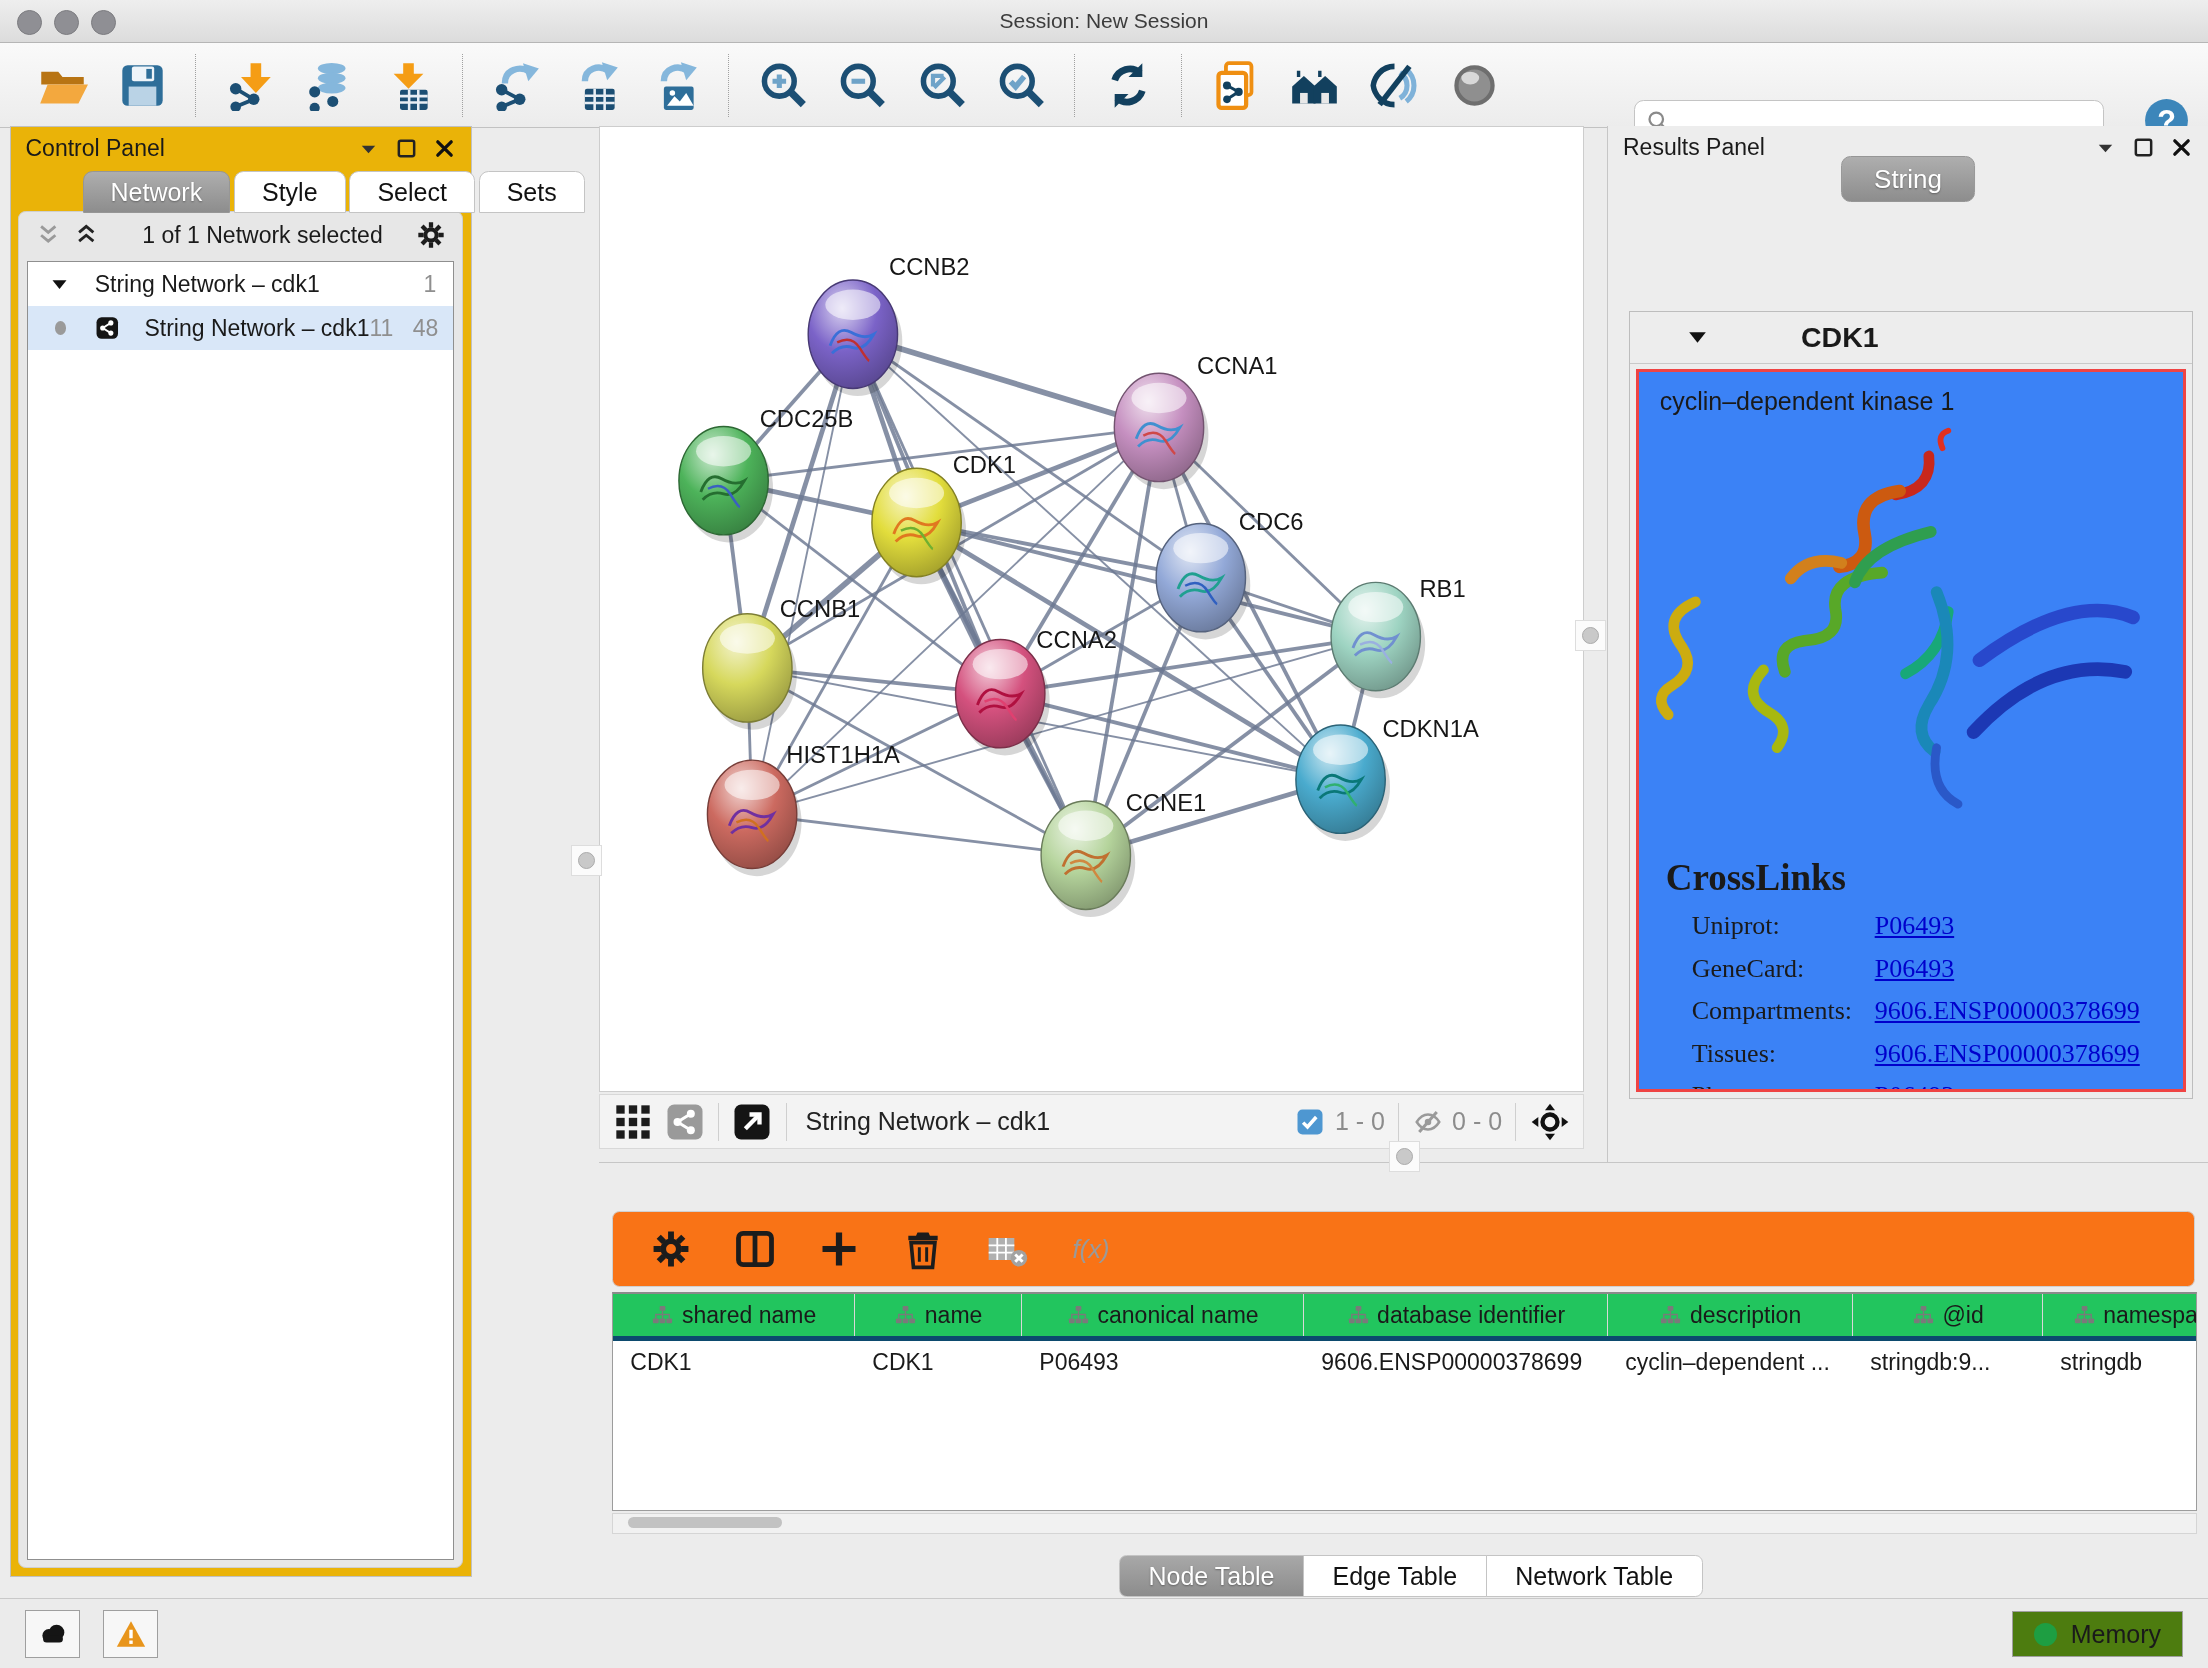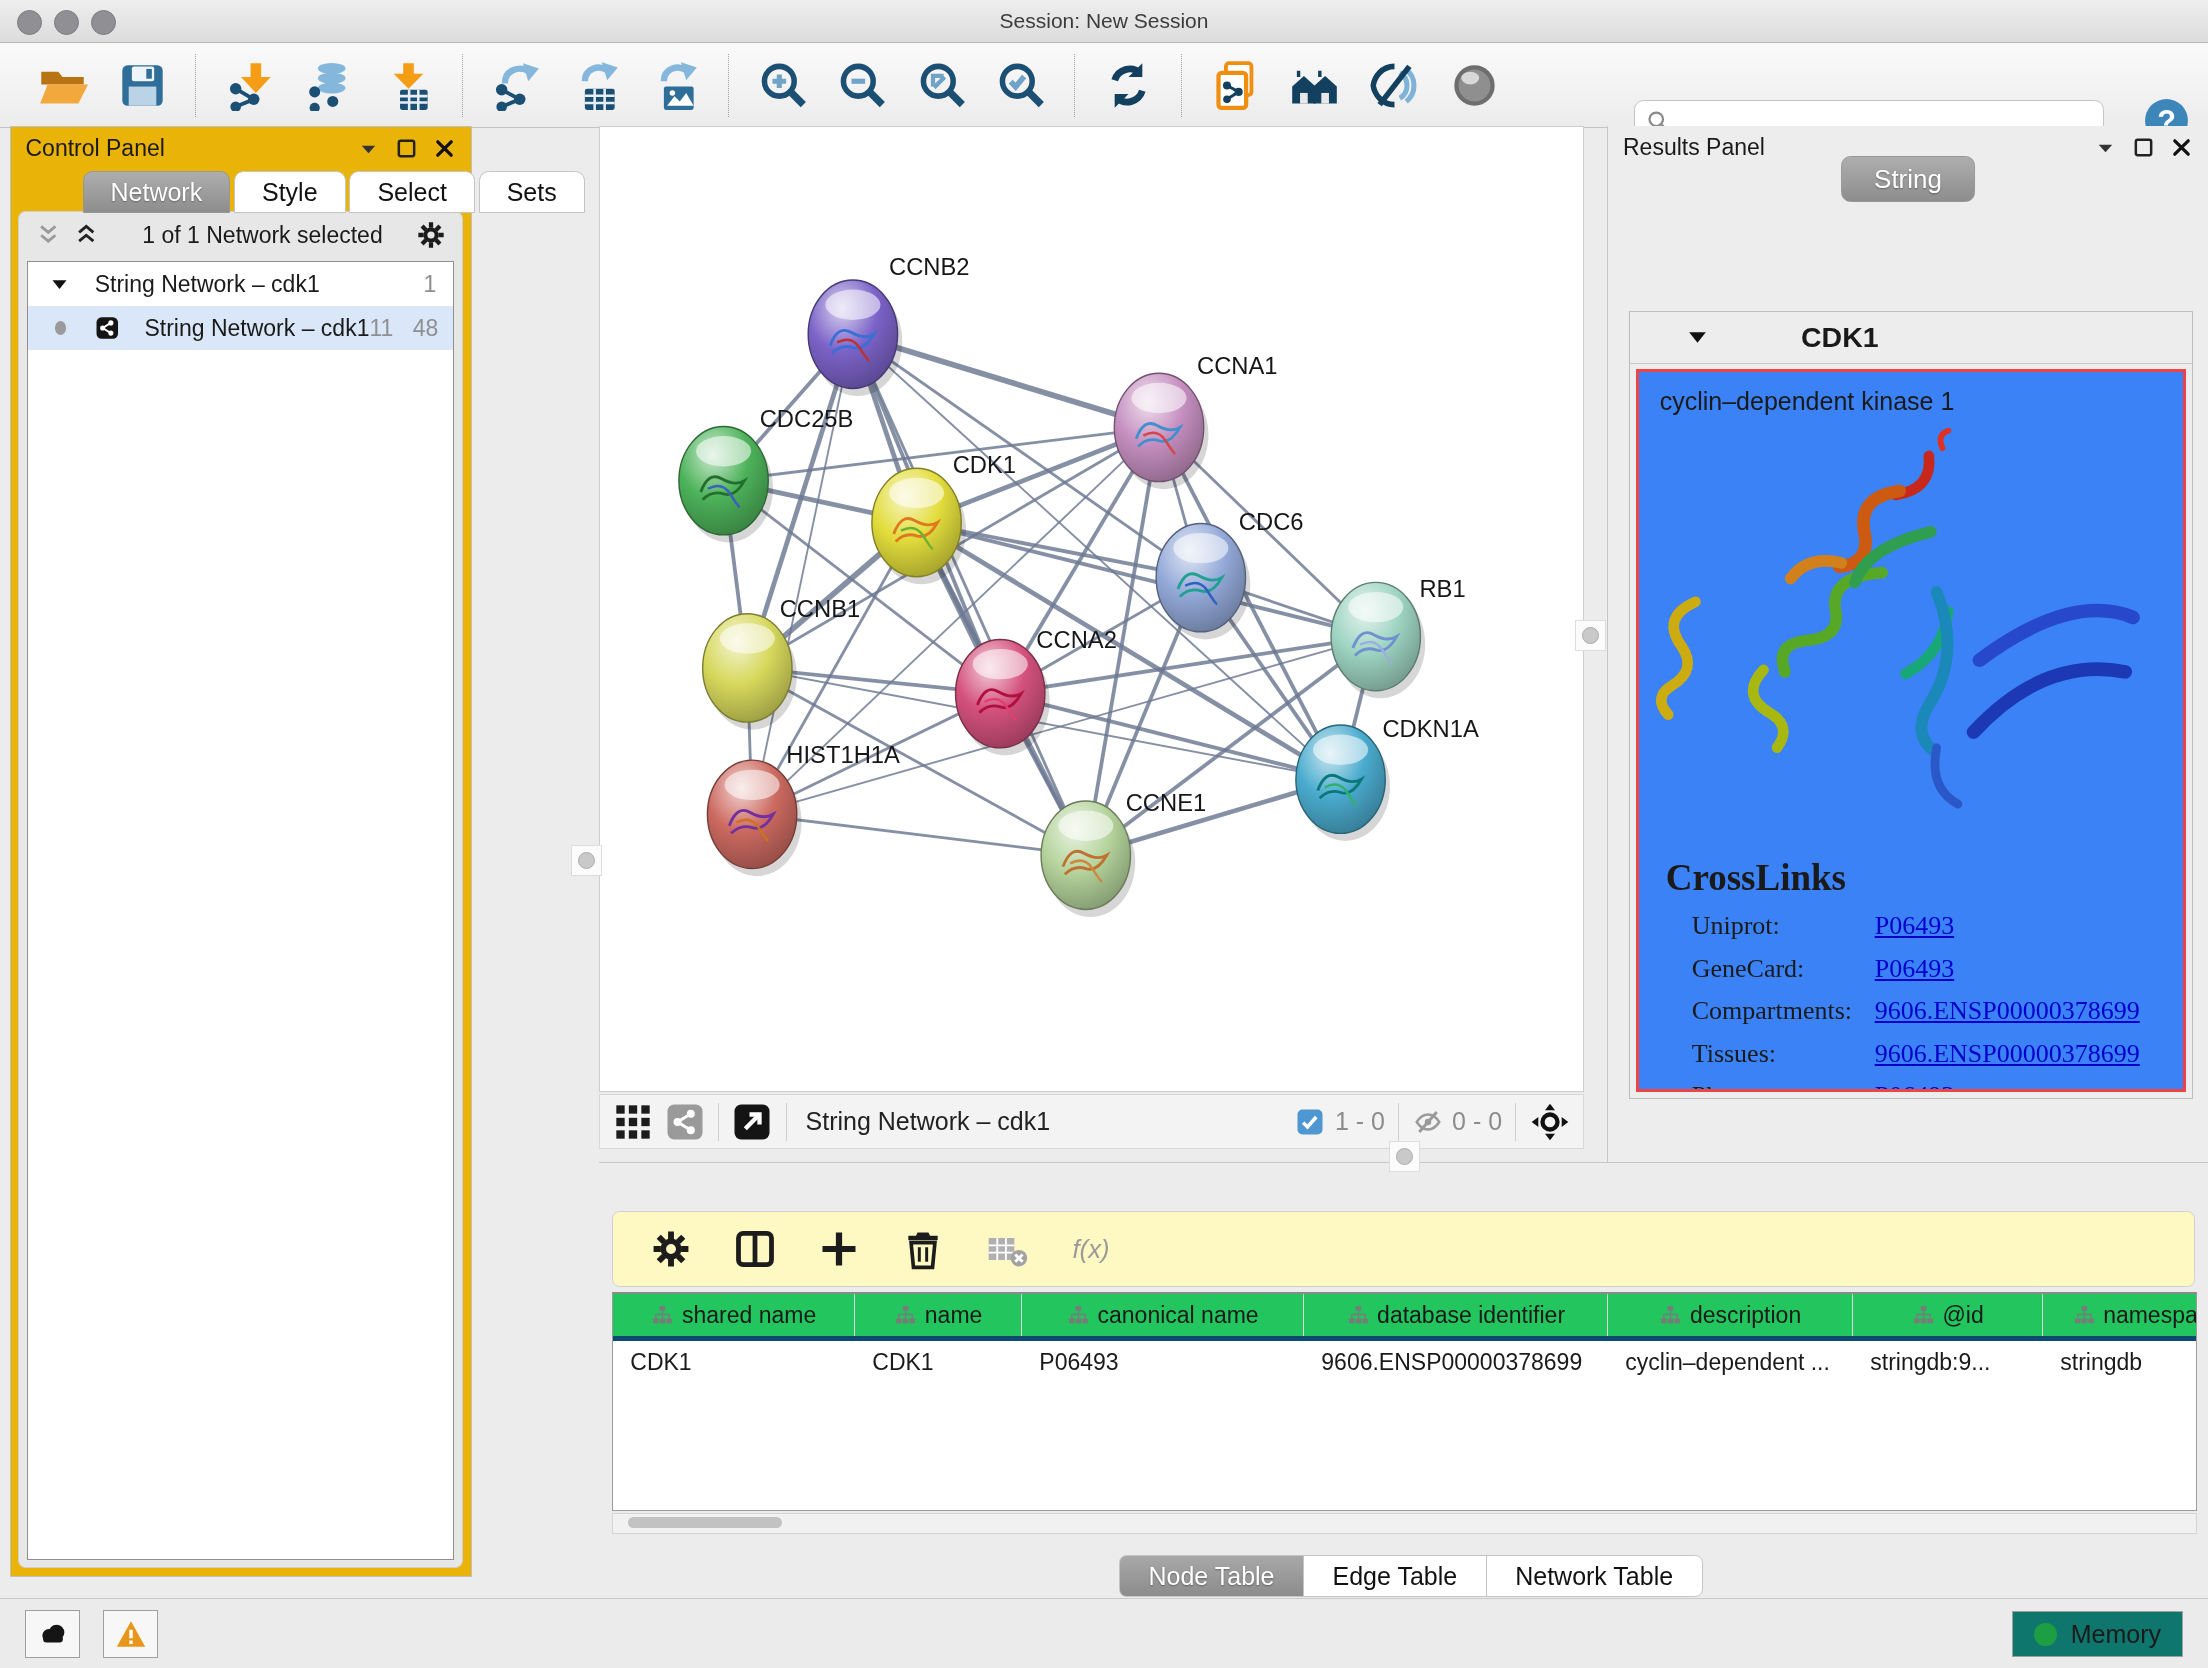--- a/index.html
+++ b/index.html
@@ -92,21 +92,21 @@
   .structure{width:100%;height:418px}
   .crosslinks{font-family:"Liberation Serif",serif}
   .cl-heading{font-size:37px;font-weight:bold;margin:13.3px 0 9.5px 27px}
   .cl-row{display:flex;font-size:26px;margin:12.4px 0 12.4px 53px}
   .cl-label{width:183px;flex:0 0 auto}
   .cl-value{color:#0000cc;text-decoration:underline}
 
   
   .table-panel{position:absolute;left:599px;top:1162px;width:1609px;height:419px;background:#ececec;
     border-top:1px solid #c6c6c6;box-sizing:border-box}
-  .tp-toolbar{position:absolute;left:13.3px;right:13.3px;top:48px;height:74px;background:#fef9c3;
+  .tp-toolbar{position:absolute;left:13.3px;right:13.3px;top:48px;height:74px;background:#f97316;
     border:1px solid #d0d0d0;border-radius:7.6px;display:flex;align-items:center;padding-left:36px;gap:40px}
   .tp-toolbar .icon{width:44px;height:44px}
   .tp-table{position:absolute;left:13.3px;right:11.4px;top:129px;height:219px;background:#fff;
     border:1px solid #9c9c9c;border-top:2.9px solid #8a8a8a;overflow:hidden;box-sizing:border-box}
   .t-head{display:flex;height:42px;background:#22c55e;border-bottom:5px solid #0c4a6e}
   .t-col{display:flex;align-items:center;justify-content:center;gap:7.6px;font-size:23px;
     border-right:1px solid #d8d8d8;box-sizing:border-box;flex:0 0 auto;overflow:hidden;white-space:nowrap}
   .t-col .icon{width:23px;height:23px;flex:0 0 auto}
   .t-row{display:flex;height:42px;align-items:center;font-size:23px}
   .t-cell{padding-left:17px;box-sizing:border-box;flex:0 0 auto;white-space:nowrap;overflow:hidden}
@@ -117,21 +117,21 @@
     display:flex;align-items:center;margin-left:-1px;color:#111}
   .tp-tab:first-child{border-radius:7.6px 0 0 7.6px}
   .tp-tab:last-child{border-radius:0 7.6px 7.6px 0}
   .tp-tab.sel{background:linear-gradient(#a8a8a8,#8c8c8c);color:#fff;text-shadow:0 1px 1.9px rgba(0,0,0,.35)}
 
   
   .statusbar{position:absolute;left:0;top:1598px;width:100%;height:70px;background:#ebebeb;border-top:1px solid #c9c9c9}
   .sb-btn{position:absolute;top:11.4px;width:55px;height:48px;background:#f7f7f7;border:1.9px solid #9f9f9f;
     display:flex;align-items:center;justify-content:center;box-sizing:border-box}
   .sb-btn .icon{width:34px;height:34px}
-  .memory-btn{position:absolute;right:25px;top:12.4px;height:46px;padding:0 21px;background:#0f766e;
+  .memory-btn{position:absolute;right:25px;top:12.4px;height:46px;padding:0 21px;background:#4d7c0f;
     border:1px solid #9f9f9f;display:flex;align-items:center;gap:13.3px;font-size:25px;box-sizing:border-box}
   .memory-dot{width:23px;height:23px;border-radius:50%;background:#1e9e42}
 
   .split-dot{position:absolute;width:28.5px;height:28.5px;background:#fbfbfb;border:1px solid #dddddd;
     display:flex;align-items:center;justify-content:center}
   .split-dot i{width:15px;height:15px;border-radius:50%;background:#c9c9c9;border:1px solid #ababab}
 
   svg text{font-family:"Liberation Sans",sans-serif}
 </style>
 </head>

